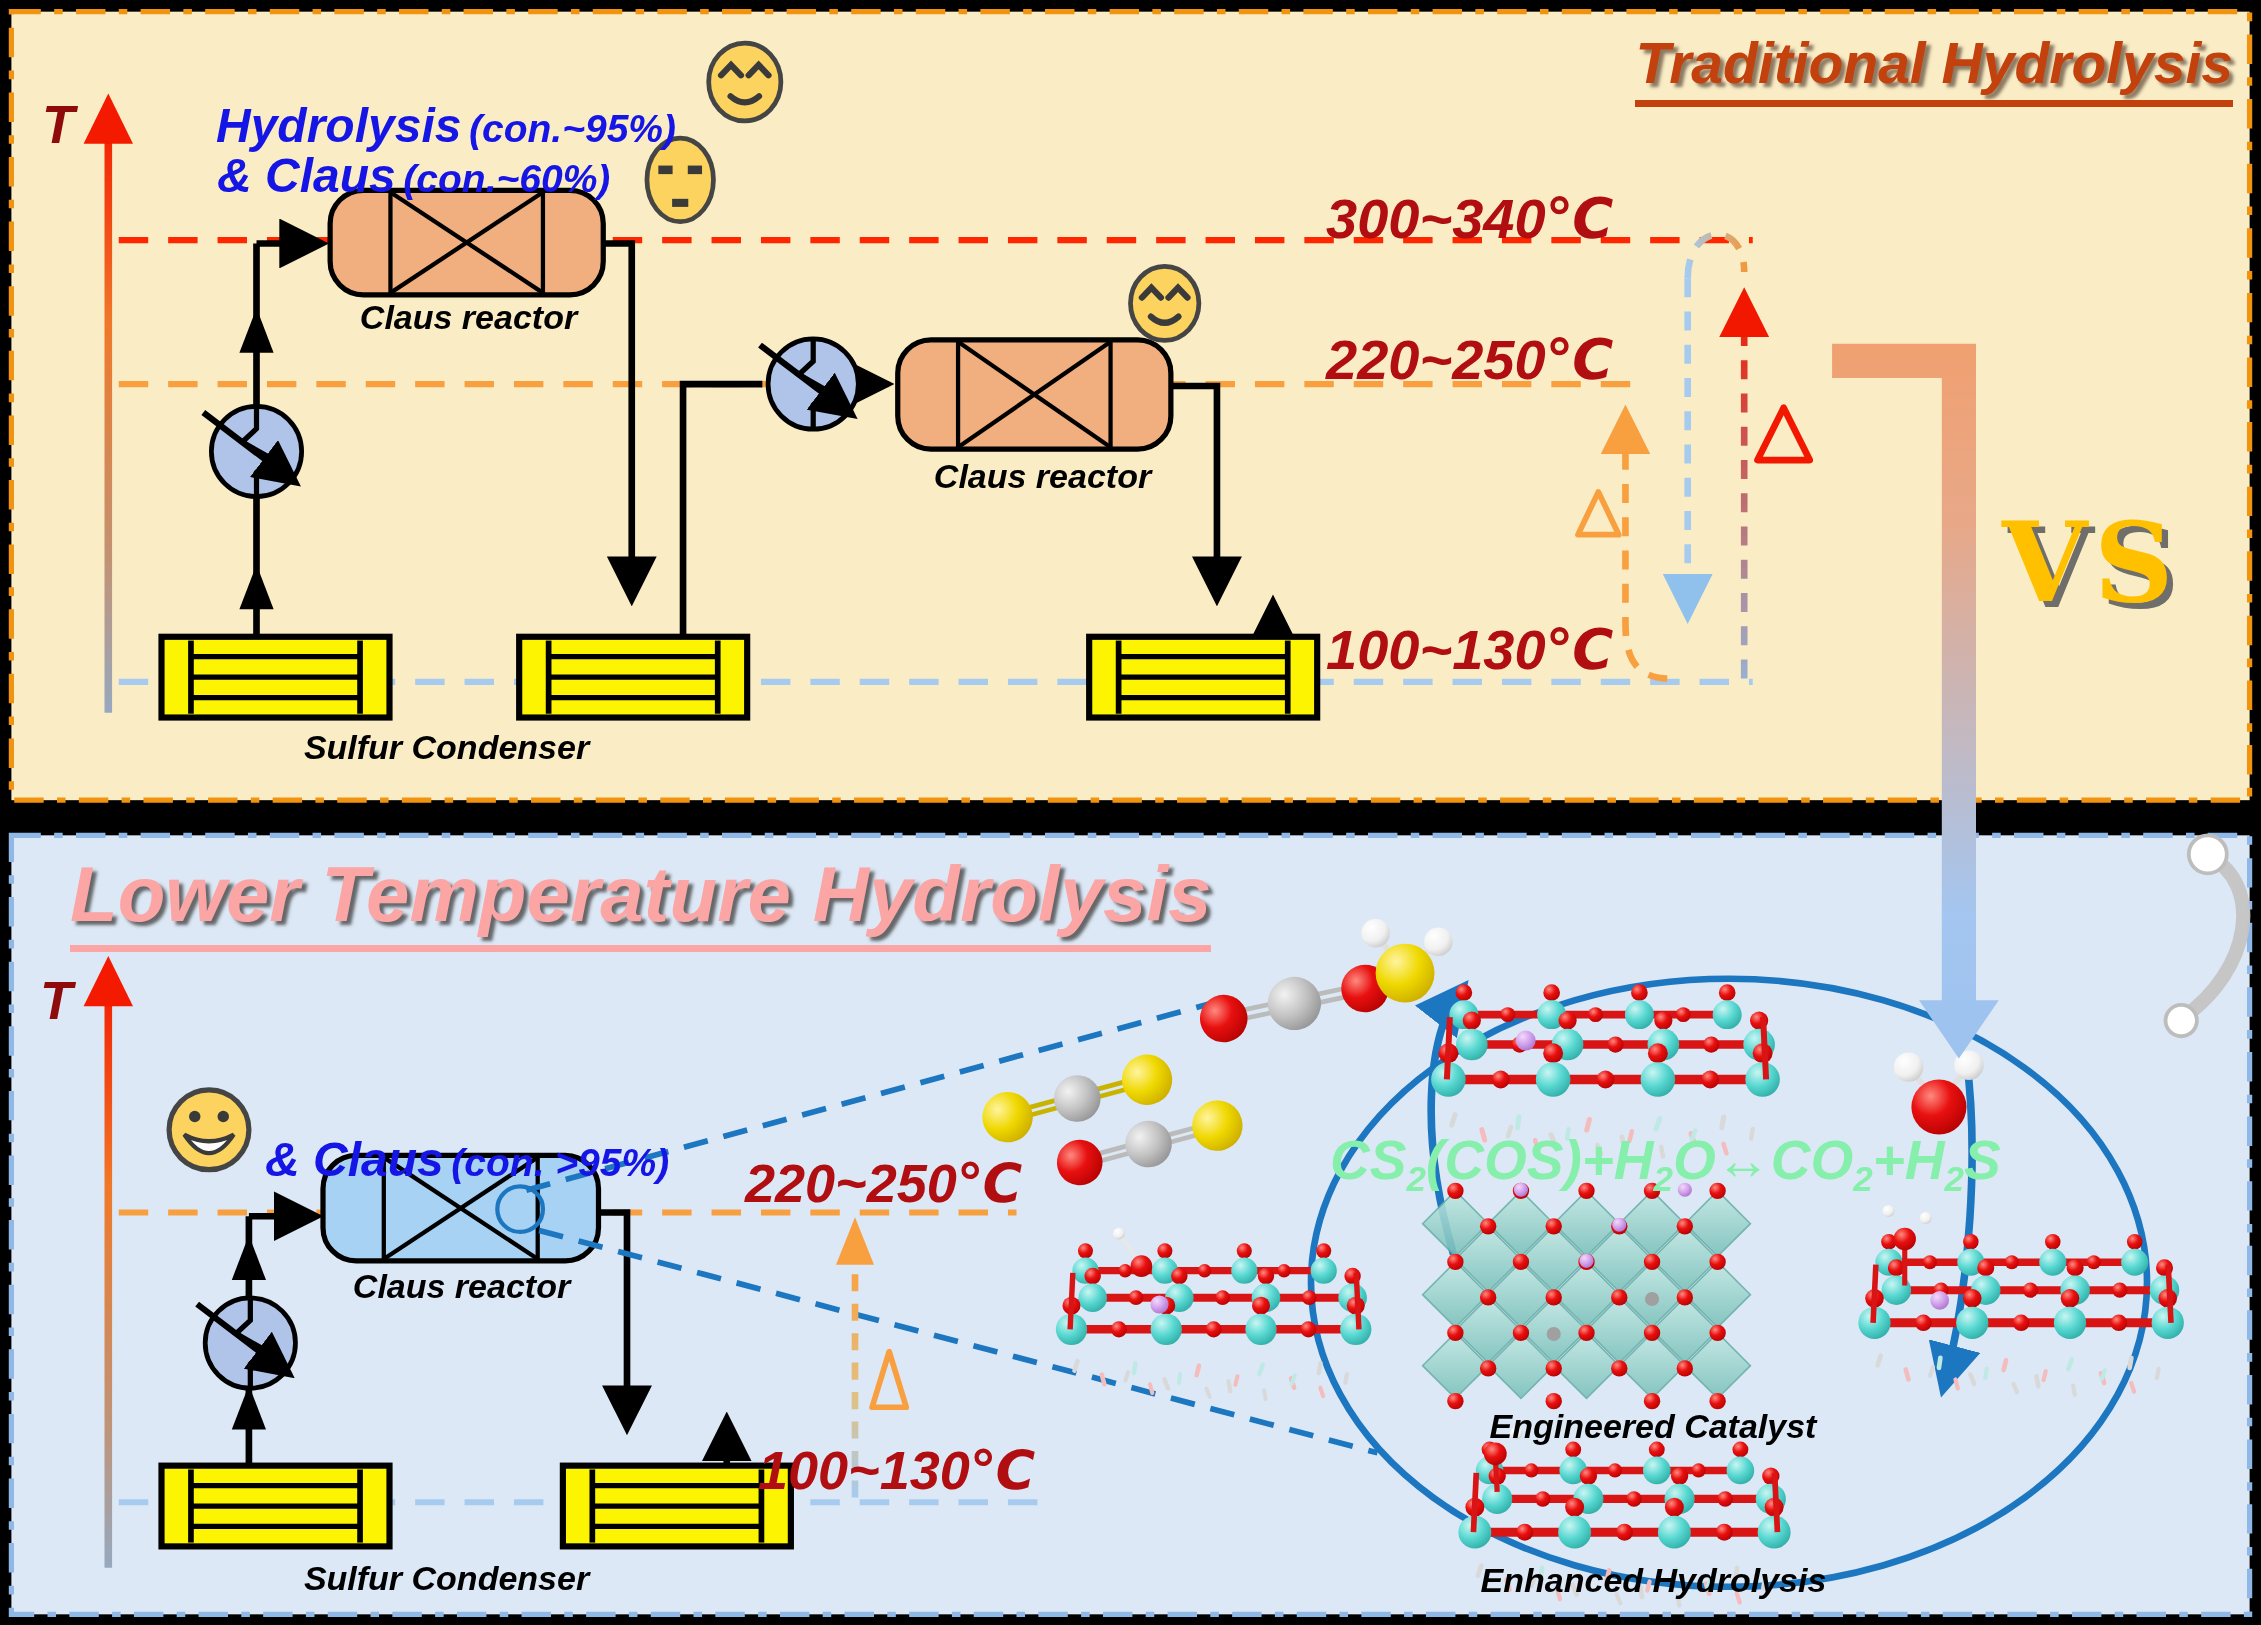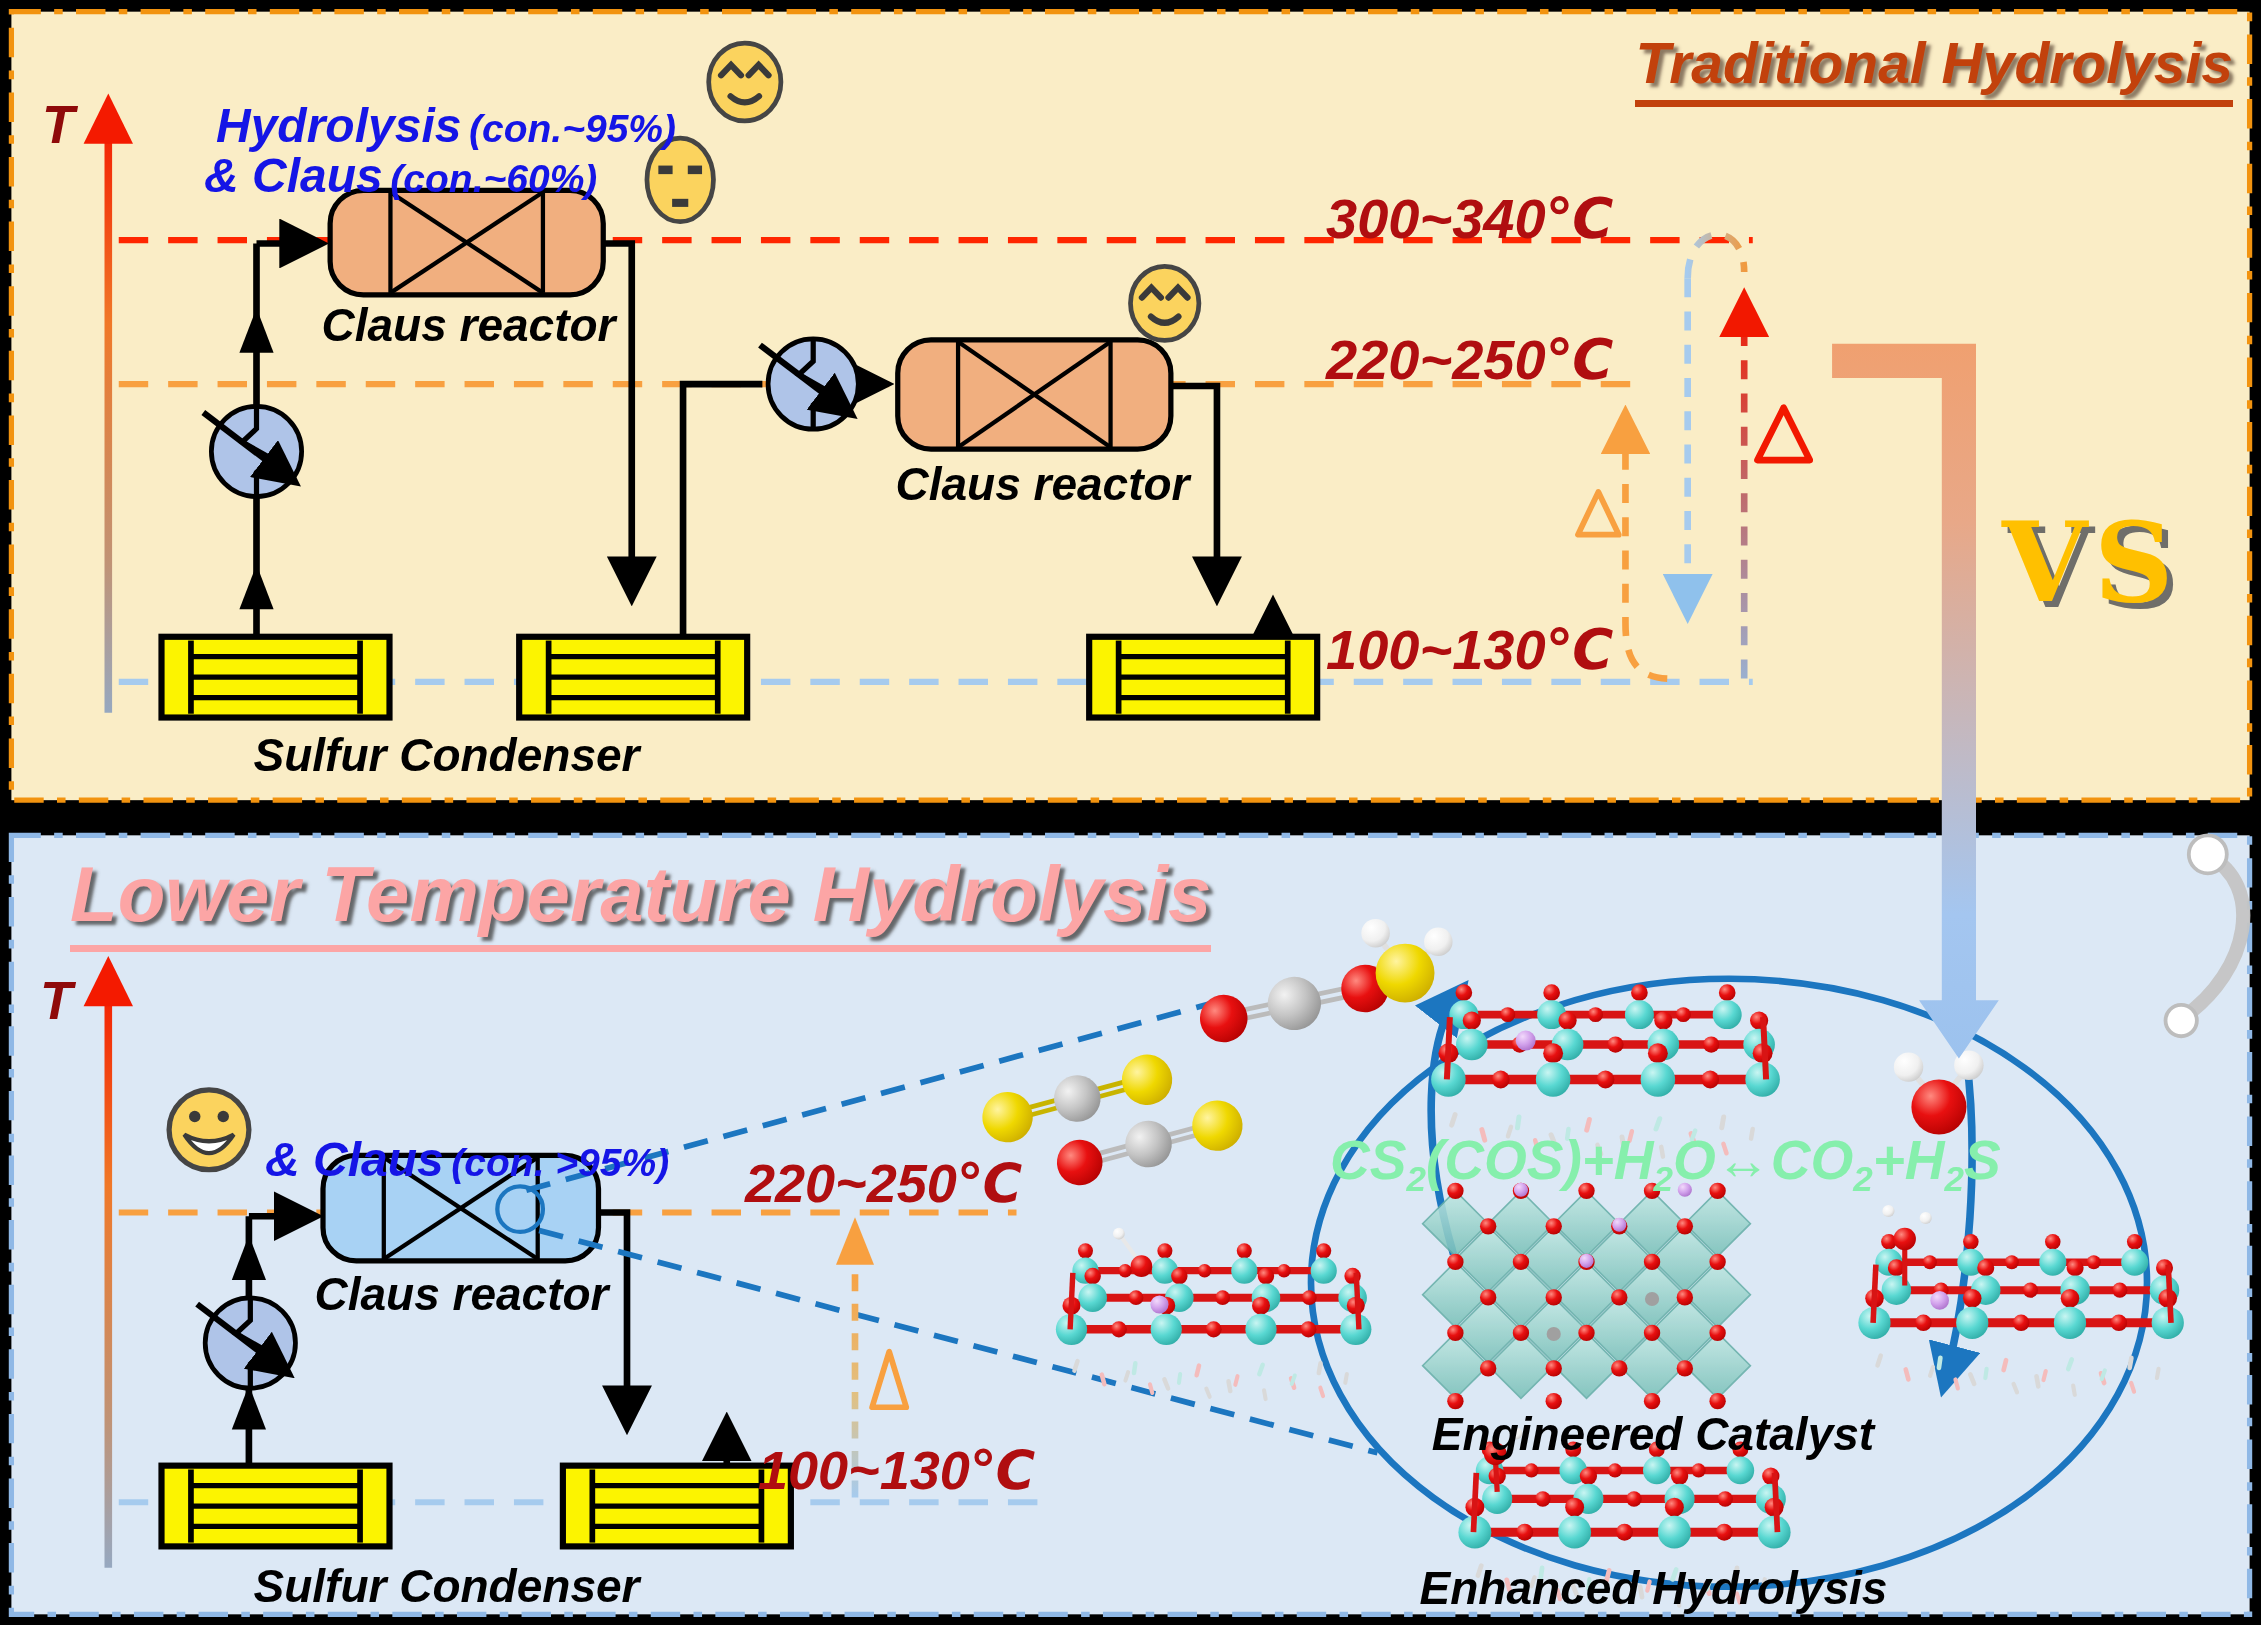--- a/index.html
+++ b/index.html
@@ -10,21 +10,21 @@
   .ctr{text-align:center;}
   .title-top{font-size:57px;color:#c2410c;text-shadow:4.3px 4.3px 3.3px rgba(120,100,80,.85);}
   .title-bot{font-size:78px;color:#fca5a5;text-shadow:4.3px 4.3px 3.3px rgba(70,70,70,.8);}
   .uline{display:inline-block;border-bottom:7.6px solid currentColor;padding-bottom:4.8px;}
   .tlab{font-size:53px;color:#8F0A0A;}
   .anno{color:#1515E6;}
   .anno .big{font-size:48px;margin-right:7.6px;}
   .anno .small{font-size:39px;}
   .temp{font-size:56px;color:#B00E10;}
   .temp2{font-size:54px;color:#B00E10;}
-  .blk{font-size:46px;color:#000;}
+  .blk{font-size:34px;color:#000;}
   .vs{font-family:"DejaVu Serif","Liberation Serif",serif;font-size:110px;font-style:normal;
       color:#FFC000;letter-spacing:6.7px;text-shadow:6.2px 6.2px 0 rgba(95,95,95,.9);}
   .eq{font-size:55px;color:#86efac;}
   .eq sub{font-size:35px;}
 </style>
 </head>
 <body>
 
 <div id="page">
 
@@ -419,21 +419,21 @@
   <path d="M4648,1800 C4768,1862 4738,2042 4596,2142" fill="none" stroke="#C4C4C4" stroke-width="30" stroke-linecap="round" opacity="0.95"></path>
   <circle cx="4648" cy="1798" r="40" fill="#FFF" stroke="#BDBDBD" stroke-width="8"></circle>
   <circle cx="4592" cy="2148" r="33" fill="#FFF" stroke="#BDBDBD" stroke-width="8"></circle>
 </g>
 </svg>
 
 <div class="lbl title-top" style="left:1283px;top:29.5px;width:950px;text-align:right;"><span class="uline">Traditional Hydrolysis</span></div>
 <div class="lbl tlab" style="left:42px;top:94px;">T</div>
 
 <div class="lbl anno" style="left:216px;top:82px;margin-top:16px;"><span class="big">Hydrolysis</span><span class="small">(con.~95%)</span></div>
-<div class="lbl anno" style="left:204px;top:148px;"><span class="big">&amp; Claus</span><span class="small">(con.~60%)</span></div>
+<div class="lbl anno" style="left:217px;top:148px;"><span class="big">&amp; Claus</span><span class="small">(con.~60%)</span></div>
 
 <div class="lbl temp" style="left:1326px;top:186px;">300~340℃</div>
 <div class="lbl temp" style="left:1326px;top:327px;">220~250℃</div>
 <div class="lbl temp" style="left:1326px;top:617px;">100~130℃</div>
 
 <div class="lbl blk ctr" style="left:302px;top:298px;width:333px;">Claus reactor</div>
 <div class="lbl blk ctr" style="left:876px;top:457px;width:333px;">Claus reactor</div>
 <div class="lbl blk ctr" style="left:228px;top:728px;width:437px;">Sulfur Condenser</div>
 
 <div class="lbl vs" style="left:2002px;top:498px;">VS</div>

